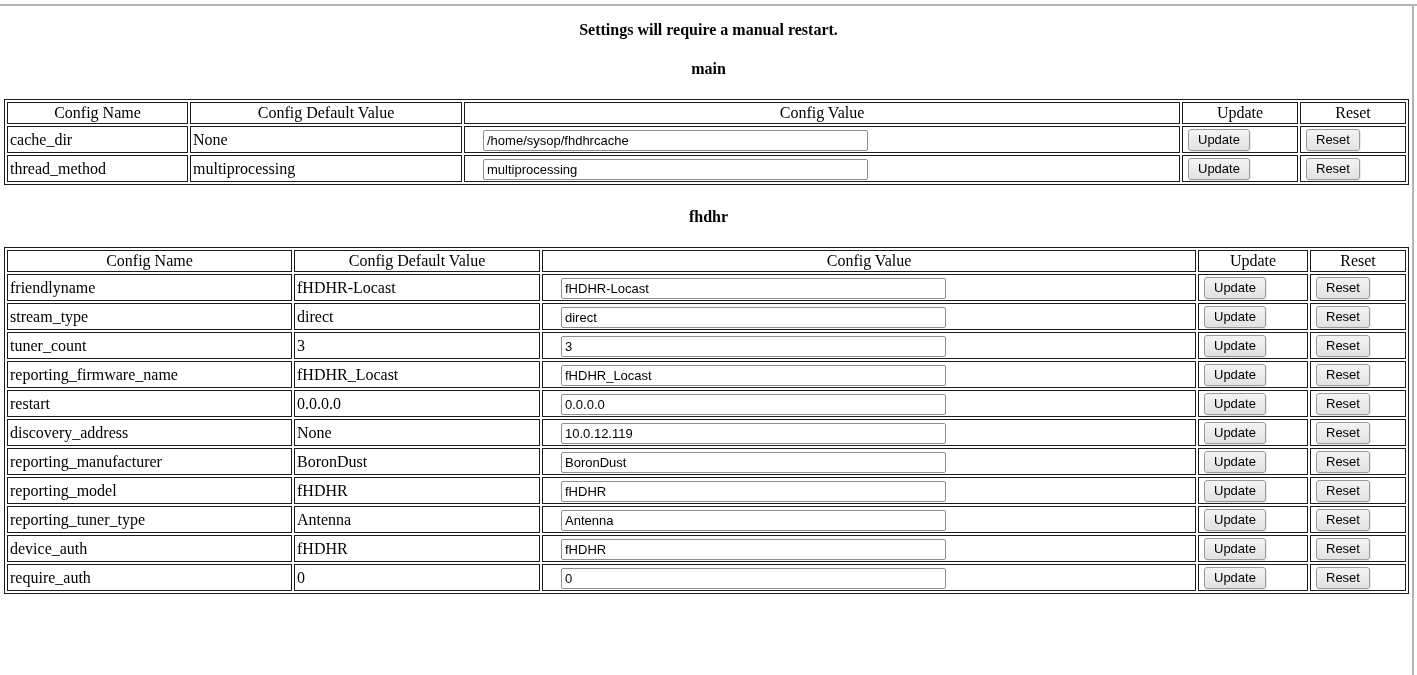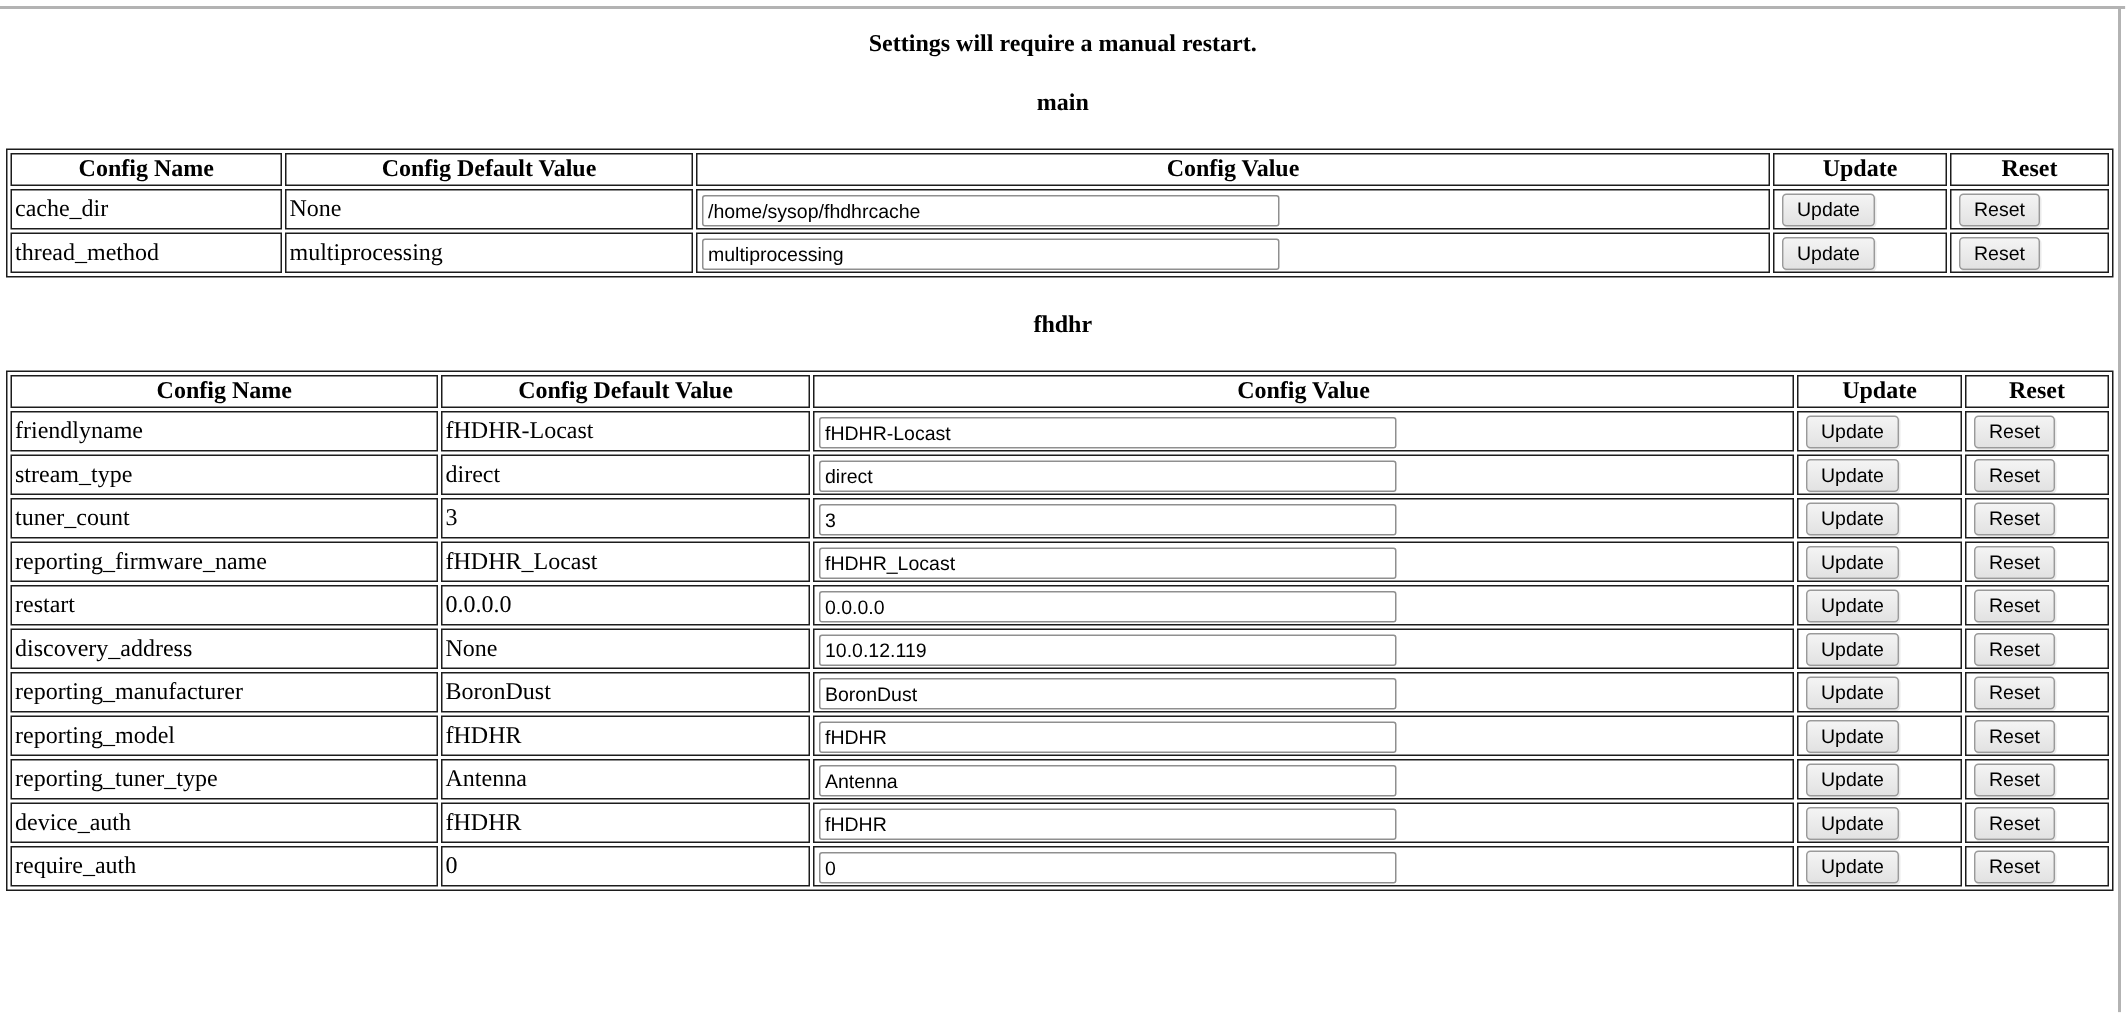--- a/index.html
+++ b/index.html
@@ -47,21 +47,21 @@
     margin: 21px 0 0 4px;
     border-collapse: separate;
     border-spacing: 2px;
     border: 1px solid #1c1c1c;
     table-layout: fixed;
   }
   table.config-table.second { margin-top: 21px; }
 
   .config-table th {
     border: 1px solid #1c1c1c;
-    font-weight: bold;
+    font-weight: normal;
     font-size: 16px;
     text-align: center;
     height: 20px;
     padding: 0 2px;
     overflow: hidden;
     white-space: nowrap;
   }
   .config-table td {
     border: 1px solid #1c1c1c;
     font-size: 16px;
@@ -77,21 +77,21 @@
     width: 385px;
     height: 21px;
     box-sizing: border-box;
     border: 1px solid #8f8f8f;
     border-radius: 2px;
     background: #ffffff;
     color: #000000;
     font-family: "Liberation Sans", sans-serif;
     font-size: 13px;
     padding: 0 3px;
-    margin: 1px 0 0 1px;
+    margin: 1px 0 0 16px;
     display: block;
   }
 
   .config-table button {
     font-family: "Liberation Sans", sans-serif;
     font-size: 13px;
     color: #000000;
     background: linear-gradient(to bottom, #f4f4f4, #e2e2e2);
     border: 1px solid #9a9a9a;
     border-radius: 3px;

